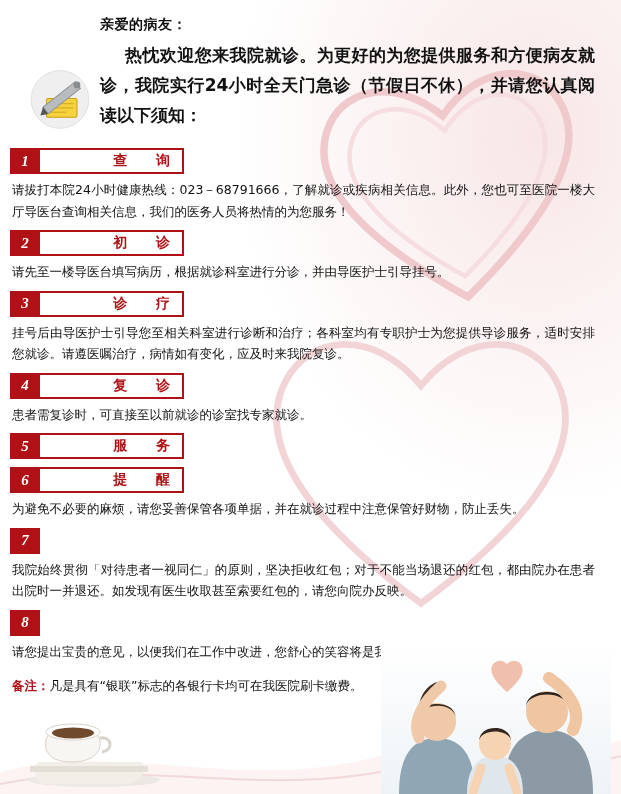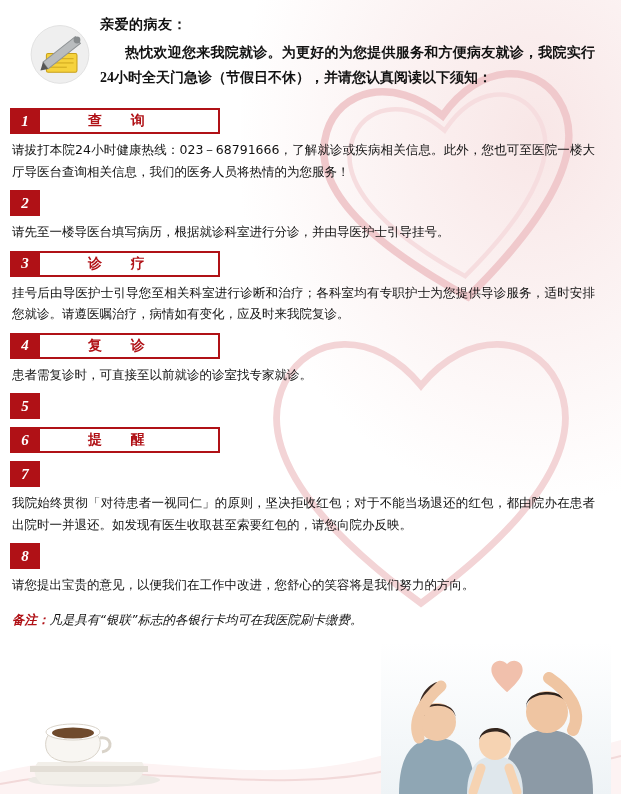--- a/index.html
+++ b/index.html
@@ -53,21 +53,21 @@
     bottom: 0;
     width: 621px;
     height: 150px;
   }
 
   
   .header {
     position: relative;
     padding: 16px 26px 6px 26px;
     display: flex;
-    align-items: center;
+    align-items: flex-end;
   }
   .header-icon {
     width: 68px;
     height: 62px;
     flex: 0 0 68px;
     margin-top: 2px;
     position: relative;
   }
   .header-text {
     flex: 1 1 auto;
@@ -75,27 +75,26 @@
   }
   .salutation {
     font-family: "DejaVu Sans", "Liberation Sans", sans-serif;
     font-weight: bold;
     font-size: 14px;
     color: #111111;
     letter-spacing: 0.5px;
     margin-bottom: 7px;
   }
   .intro {
-    font-size: 14px;
+    font-size: 17px;
     line-height: 1.75;
     color: #111111;
     font-weight: bold;
     text-align: justify;
     text-indent: 25px;
-    font-family: Liberation Serif, serif;
   }
 
   
   .content {
     position: relative;
     padding: 4px 24px 0 10px;
   }
   .sec {
     margin-top: 8px;
   }
@@ -116,23 +115,22 @@
     align-items: center;
     justify-content: center;
     font-family: "Liberation Serif", serif;
   }
   .sec-title-box {
     flex: 0 0 142px;
     border: 2px solid #b01116;
     border-left: none;
     display: flex;
     align-items: center;
-    justify-content: flex-start;
+    justify-content: flex-end;
     background: transparent;
-    padding-left: 36px;
   }
   .sec-title {
     color: #b01116;
     font-size: 14px;
     font-weight: bold;
     letter-spacing: 12px;
     text-indent: 12px;
   }
   .sec-body {
     font-size: 12.5px;
@@ -143,21 +141,20 @@
     padding-right: 2px;
   }
 
   
   .note {
     position: relative;
     margin: 14px 24px 0 12px;
     font-size: 12.5px;
     line-height: 1.6;
     color: #111111;
-    font-style: italic;
   }
   .note-label {
     color: #b01116;
     font-weight: bold;
   }
 
   
   .bottom-art {
     position: absolute;
     left: 0;
@@ -233,20 +230,23 @@
       <div class="sec-title-box">
         <span class="sec-title">查 询</span>
       </div>
     </div>
     <div class="sec-body">请拔打本院24小时健康热线：023－68791666，了解就诊或疾病相关信息。此外，您也可至医院一楼大厅导医台查询相关信息，我们的医务人员将热情的为您服务！</div>
   </div>
 
   <div class="sec">
     <div class="sec-head">
       <div class="sec-num">2</div>
+      <div class="sec-title-box">
+        <span class="sec-title">初 诊</span>
+      </div>
     </div>
     <div class="sec-body">请先至一楼导医台填写病历，根据就诊科室进行分诊，并由导医护士引导挂号。</div>
   </div>
 
   <div class="sec">
     <div class="sec-head">
       <div class="sec-num">3</div>
       <div class="sec-title-box">
         <span class="sec-title">诊 疗</span>
       </div>
@@ -260,30 +260,34 @@
       <div class="sec-title-box">
         <span class="sec-title">复 诊</span>
       </div>
     </div>
     <div class="sec-body">患者需复诊时，可直接至以前就诊的诊室找专家就诊。</div>
   </div>
 
   <div class="sec">
     <div class="sec-head">
       <div class="sec-num">5</div>
+      <div class="sec-title-box">
+        <span class="sec-title">服 务</span>
+      </div>
     </div>
   </div>
 
   <div class="sec">
     <div class="sec-head">
       <div class="sec-num">6</div>
       <div class="sec-title-box">
         <span class="sec-title">提 醒</span>
       </div>
     </div>
+    <div class="sec-body">为避免不必要的麻烦，请您妥善保管各项单据，并在就诊过程中注意保管好财物，防止丢失。</div>
   </div>
 
   <div class="sec">
     <div class="sec-head">
       <div class="sec-num">7</div>
     </div>
     <div class="sec-body">我院始终贯彻「对待患者一视同仁」的原则，坚决拒收红包；对于不能当场退还的红包，都由院办在患者出院时一并退还。如发现有医生收取甚至索要红包的，请您向院办反映。</div>
   </div>
 
   <div class="sec">

